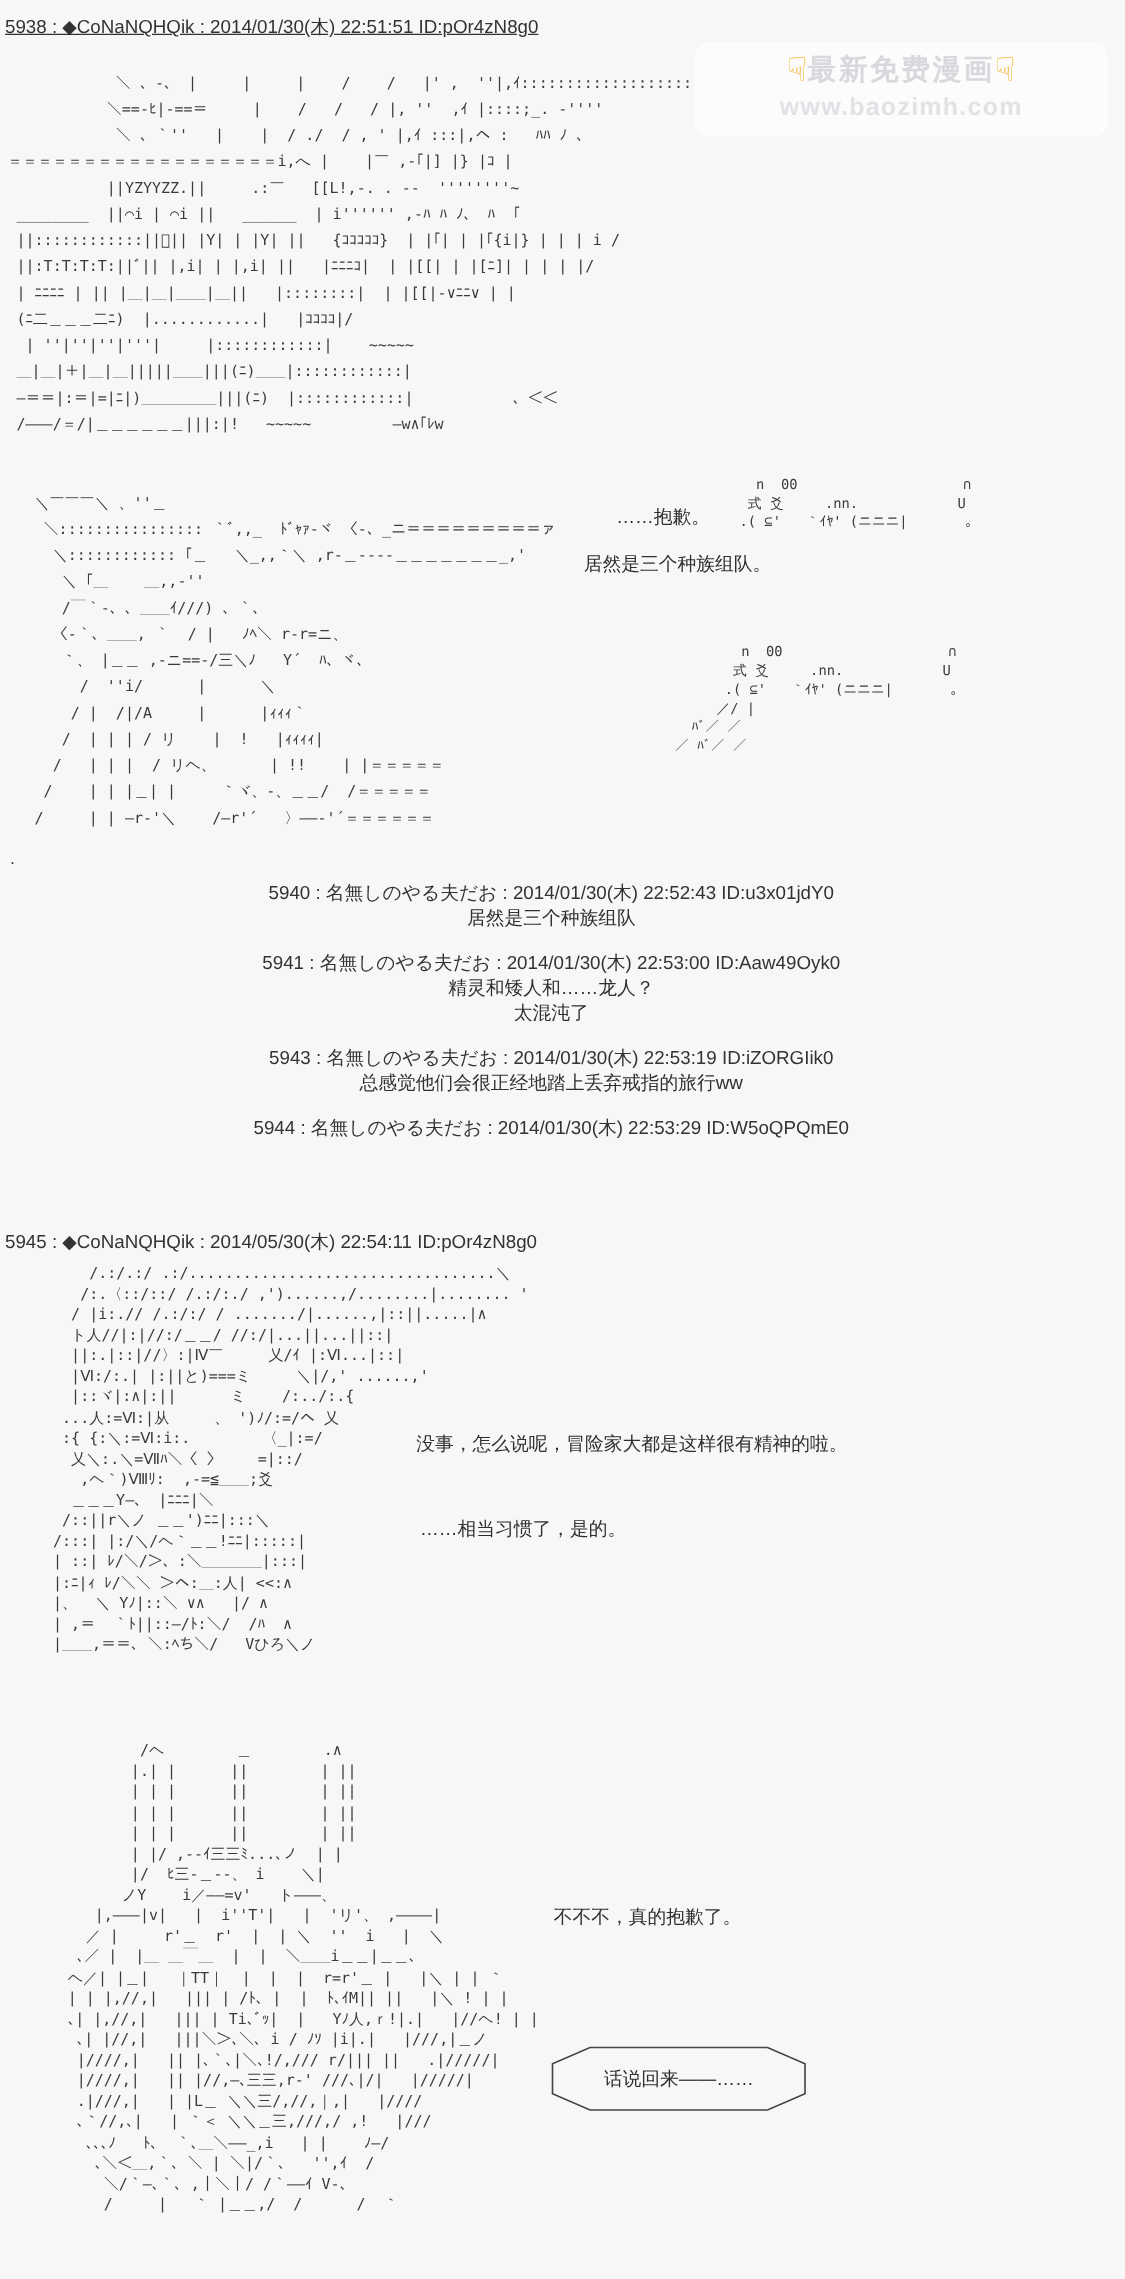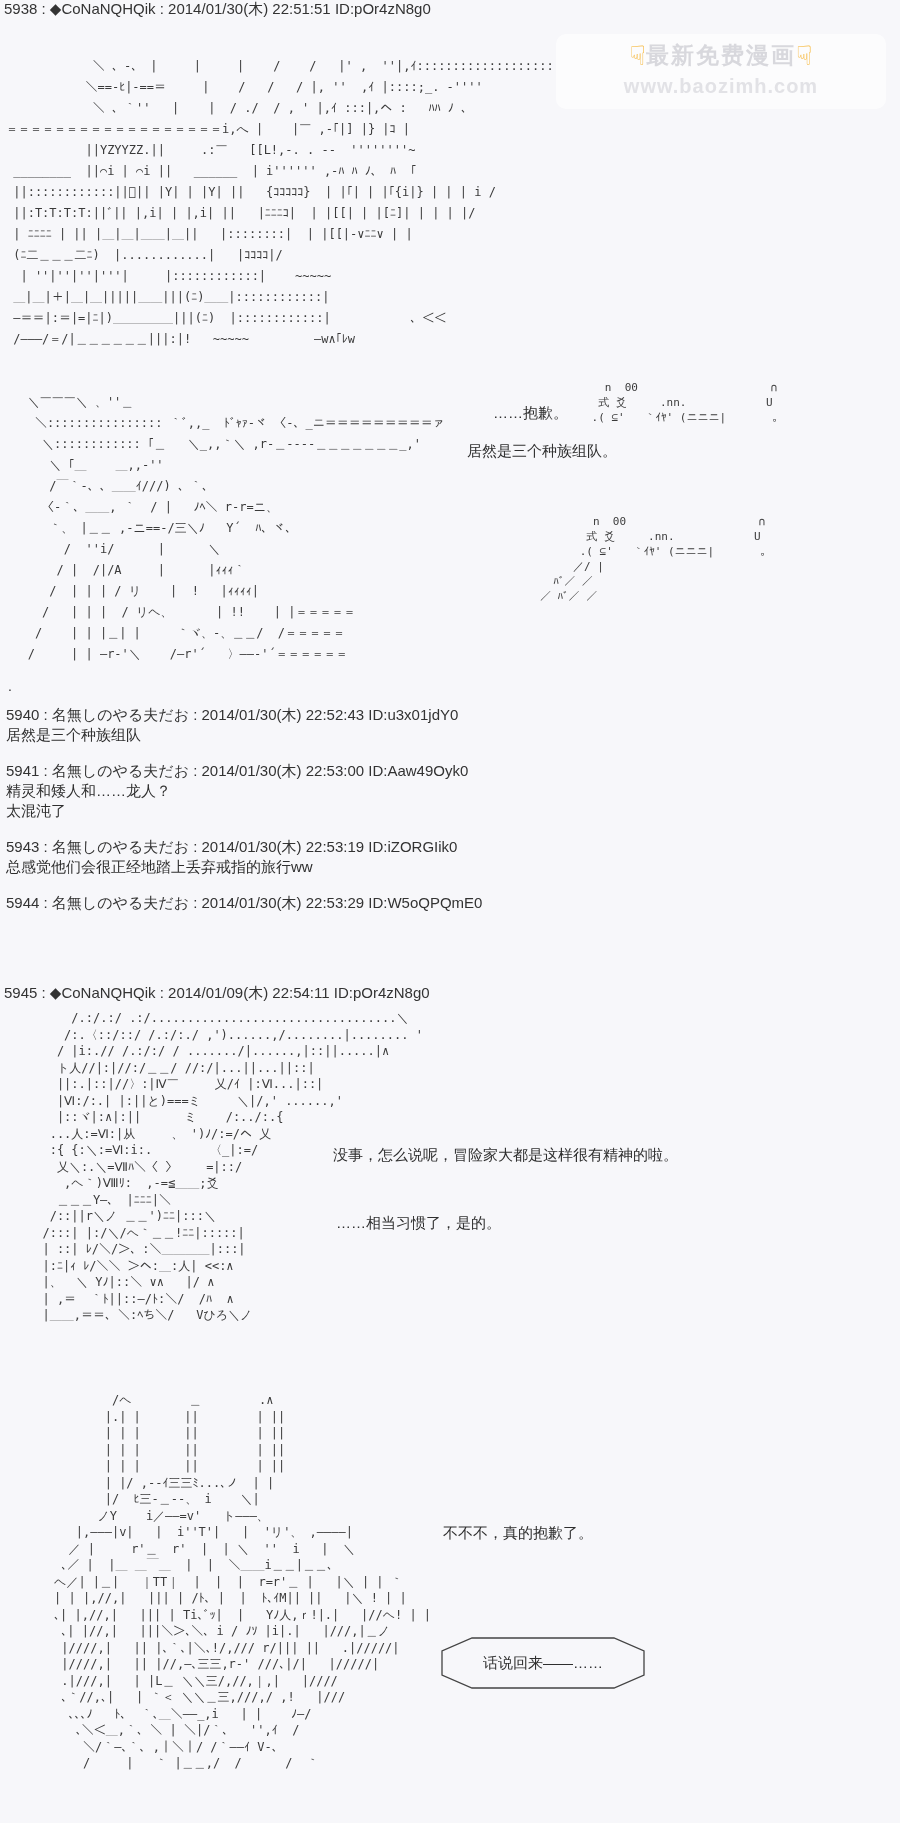--- a/index.html
+++ b/index.html
@@ -17,21 +17,21 @@
     font-family:"DejaVu Sans Mono", monospace;
     font-size:12px; color:#3a3a3a; white-space:pre;
   }
   .aa-1 { line-height:21px; }
   .aa-s { line-height:15px; font-size:11px;margin-top:48px; }
   .aa-2, .aa-3 { line-height:16.5px; }
   .dlg {
     position:absolute; font-size:15px; color:#2f2f2f; white-space:nowrap;
   }
   .dot { position:absolute; font-size:14px; color:#333; }
-  .replies { position:absolute; left:6px; top:704px; width:870px; }
+  .replies { position:absolute; left:6px; top:704px; width:870px;text-align:center; }
   .reply { margin-bottom:15px; }
   .reply .rhdr { font-size:15px; line-height:21px; color:#333; white-space:nowrap; }
   .reply .rbody { font-size:15px; line-height:20px; color:#2f2f2f; white-space:pre-line; }
   .wm {
     position:absolute; left:556px; top:34px; width:330px;
     padding:6px 0 8px; background:rgba(255,255,255,0.65);
     border-radius:10px; text-align:center;
   }
   .wm-l1 { font-size:23px; font-weight:bold; color:#d8d8dd; letter-spacing:2px; line-height:30px; }
   .wm-hand { font-size:27px; color:#f6b83d; font-weight:normal; letter-spacing:0; vertical-align:-2px; }
@@ -42,21 +42,21 @@
     position:absolute; left:0; top:0; width:210px; height:54px;
     display:flex; align-items:center; justify-content:center;
     font-size:15px; color:#2f2f2f; white-space:nowrap;
   }
 </style>
 </head>
 <body>
 
 <div class="page">
 
-  <div class="hdr" style="left:4px; top:0;">5938 : ◆CoNaNQHQik : 2014/01/30(木) 22:51:51 ID:pOr4zN8g0</div>
+  <div class="hdr" style="left:4px; top:12px;text-decoration:underline;">5938 : ◆CoNaNQHQik : 2014/01/30(木) 22:51:51 ID:pOr4zN8g0</div>
 
   <div class="wm">
     <div class="wm-l1"><span class="wm-hand">☟</span><span>最新免费漫画</span><span class="wm-hand">☟</span></div>
     <div class="wm-l2">www.baozimh.com</div>
   </div>
 
   <pre class="aa aa-1" style="left:6px; top:56px;">            ＼ 、-、 |     |     |    /    /   |' ,  ''|,ｲ:::::::::::::::::::
            ＼==-ﾋ|-==＝     |    /   /   / |, ''  ,ｲ |::::;_. -''''
             ＼ 、｀''   |    |  / ./  / , ' |,ｲ :::|,ヘ :   ﾊﾊ ﾉ 、
 ＝＝＝＝＝＝＝＝＝＝＝＝＝＝＝＝＝＝i,へ |    |￣ ,-｢|] |} |ｺ |
@@ -115,21 +115,21 @@
     </div>
     <div class="reply">
       <div class="rhdr">5943 : 名無しのやる夫だお : 2014/01/30(木) 22:53:19 ID:iZORGIik0</div>
       <div class="rbody">总感觉他们会很正经地踏上丢弃戒指的旅行ww</div>
     </div>
     <div class="reply">
       <div class="rhdr">5944 : 名無しのやる夫だお : 2014/01/30(木) 22:53:29 ID:W5oQPQmE0</div>
     </div>
   </div>
 
-  <div class="hdr" style="left:4px; top:984px;">5945 : ◆CoNaNQHQik : 2014/01/09(木) 22:54:11 ID:pOr4zN8g0</div>
+  <div class="hdr" style="left:4px; top:984px;">5945 : ◆CoNaNQHQik : 2014/05/30(木) 22:54:11 ID:pOr4zN8g0</div>
 
   <pre class="aa aa-2" style="left:28px; top:1010px;">      /.:/.:/ .:/..................................＼
      /:.〈::/::/ /.:/:./ ,')......,/........|........ '
     / |i:.// /.:/:/ / ......./|......,|::||.....|∧
     ト人//|:|//:/＿＿/ //:/|...||...||::|
     ||:.|::|//〉:|Ⅳ￣     乂/ｲ |:Ⅵ...|::|
     |Ⅵ:/:.| |:||と)===ミ     ＼|/,' ......,'
     |::ヾ|:∧|:||      ミ    /:../:.{
    ...人:=Ⅵ:|从     、 ')ﾉ/:=/ヘ 乂
    :{ {:＼:=Ⅵ:i:.        〈_|:=/

